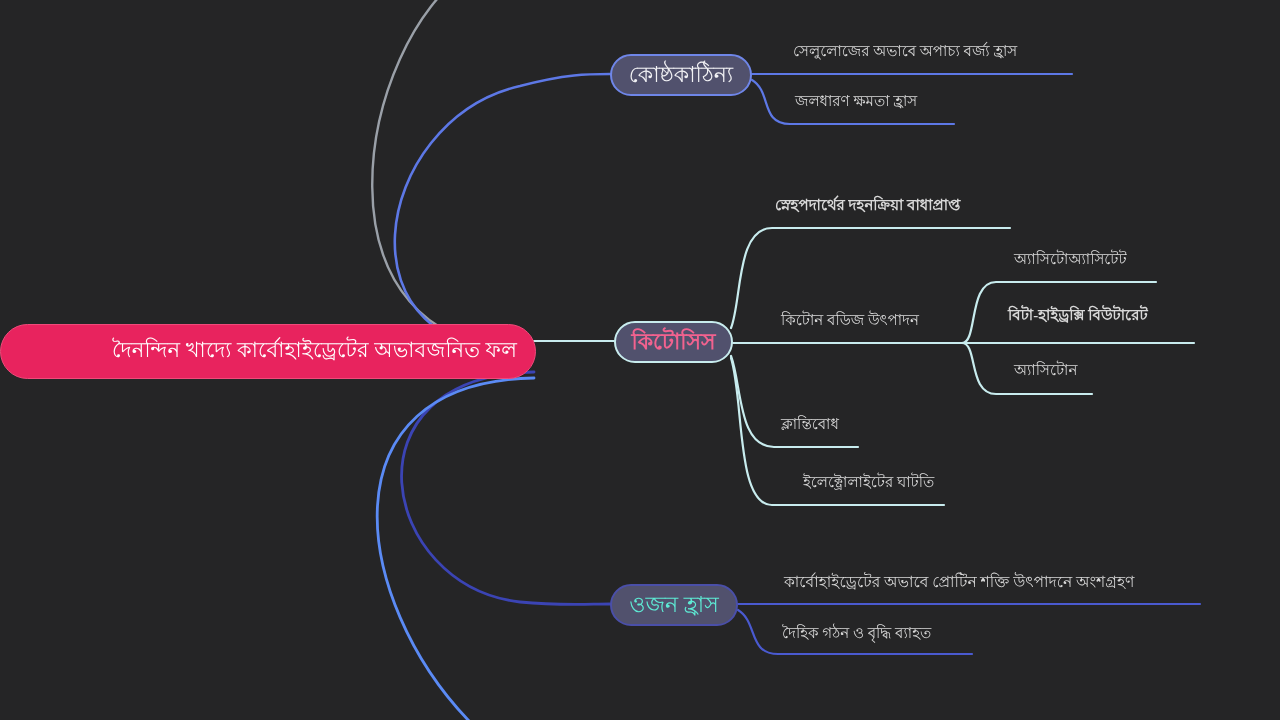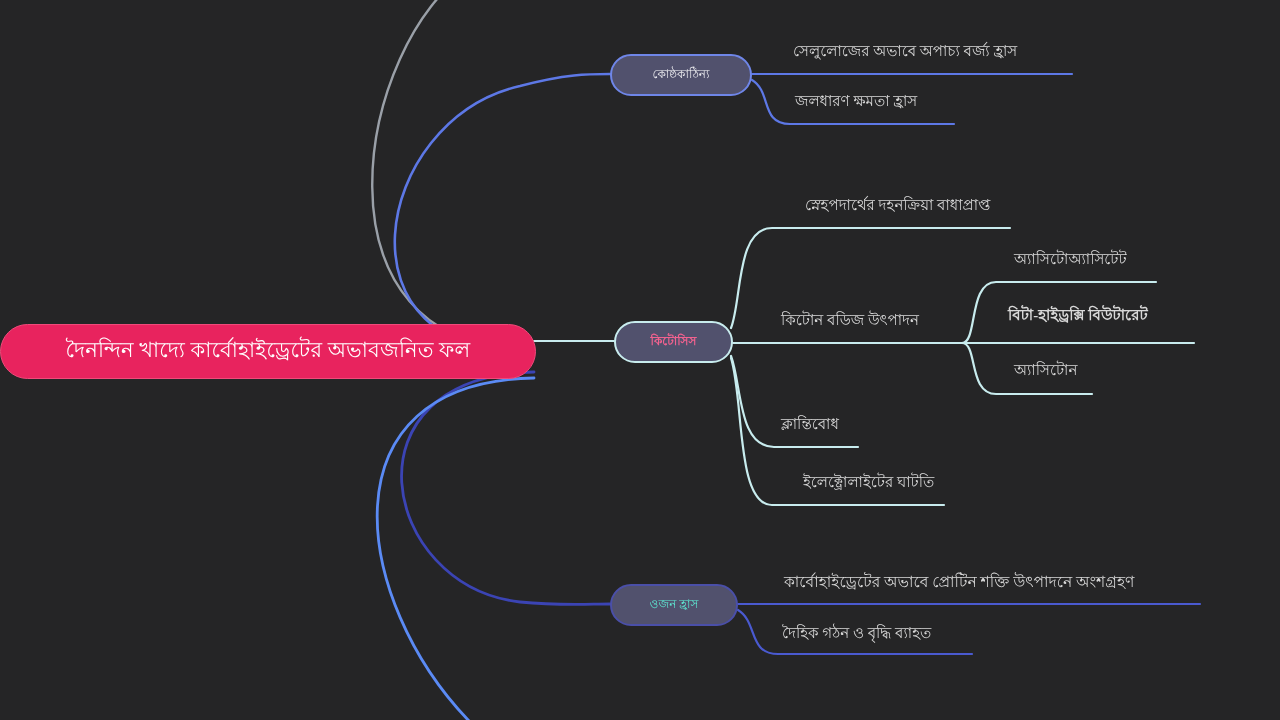--- a/index.html
+++ b/index.html
@@ -30,24 +30,25 @@
     white-space: nowrap;
     border-radius: 999px;
   }
   .node-root {
     background: #e8235e;
     color: #ffffff;
     font-size: 21px;
     border: 1.5px solid #f04a7a;
     padding: 0 18px;
     letter-spacing: .2px;
+    justify-content: flex-end;
   }
   .node-branch {
     background: #51516d;
-    font-size: 12px;
+    font-size: 22px;
     padding: 0 16px;
     border-width: 2px;
     border-style: solid;
   }
   .branch-blue {
     border-color: #6f86e8;
     color: #f2f2f5;
   }
   .branch-cyan {
     border-color: #c8ecee;
@@ -117,21 +118,21 @@
   </div>
 
   <div class="leaf" style="left:793px; top:44px;">
     <span>সেলুলোজের অভাবে অপাচ্য বর্জ্য হ্রাস</span>
   </div>
 
   <div class="leaf" style="left:795px; top:94px;">
     <span>জলধারণ ক্ষমতা হ্রাস</span>
   </div>
 
-  <div class="leaf" style="left:805px; top:198px;">
+  <div class="leaf" style="left:775px; top:198px;font-weight:bold;">
     <span>স্নেহপদার্থের দহনক্রিয়া বাধাপ্রাপ্ত</span>
   </div>
 
   <div class="leaf" style="left:781px; top:313px;">
     <span>কিটোন বডিজ উৎপাদন</span>
   </div>
 
   <div class="leaf" style="left:781px; top:417px;text-align:center;">
     <span>ক্লান্তিবোধ</span>
   </div>

